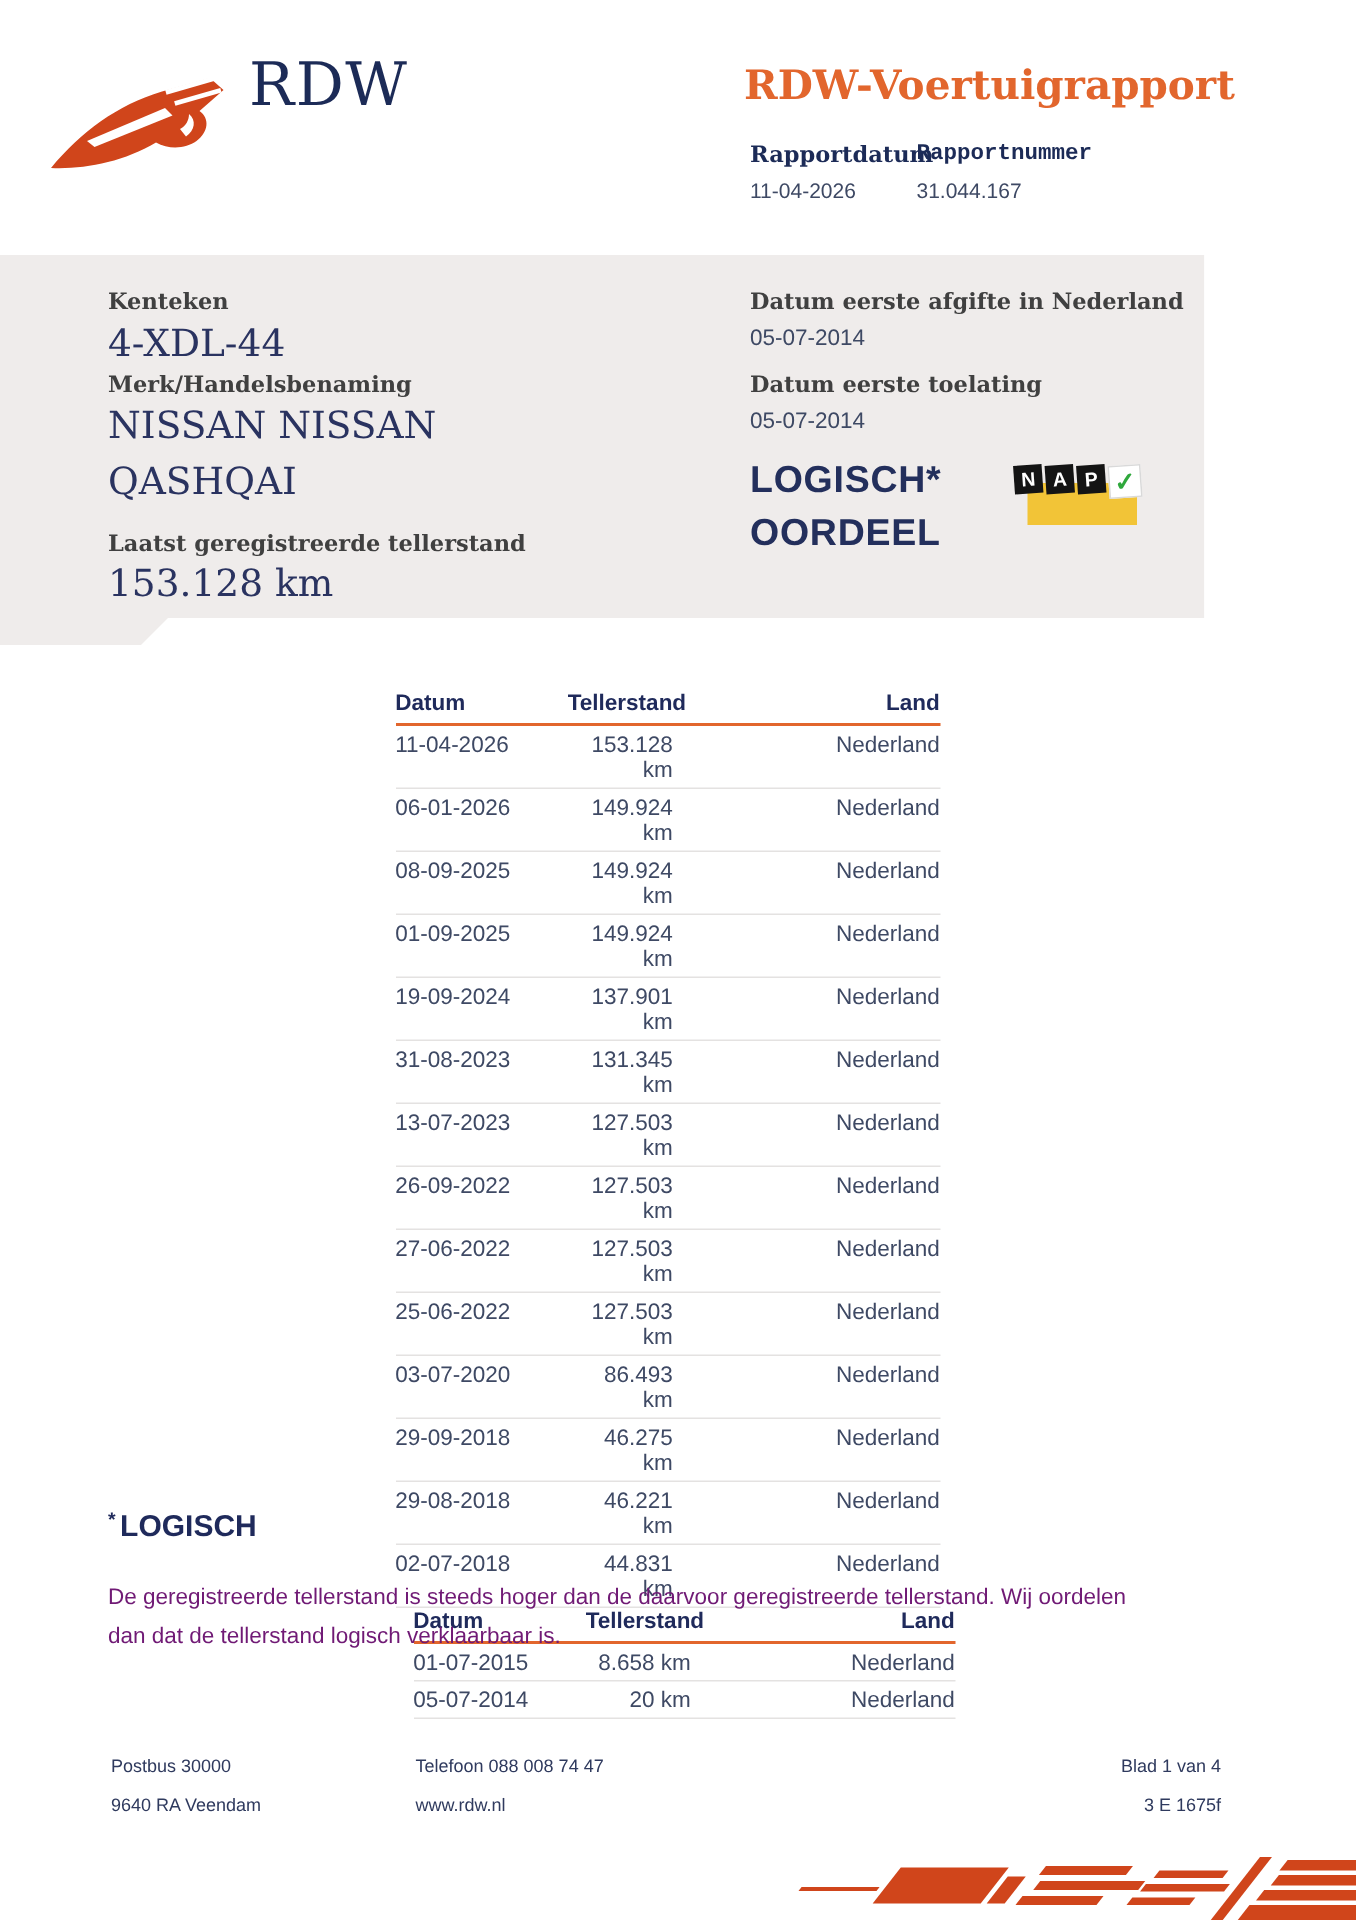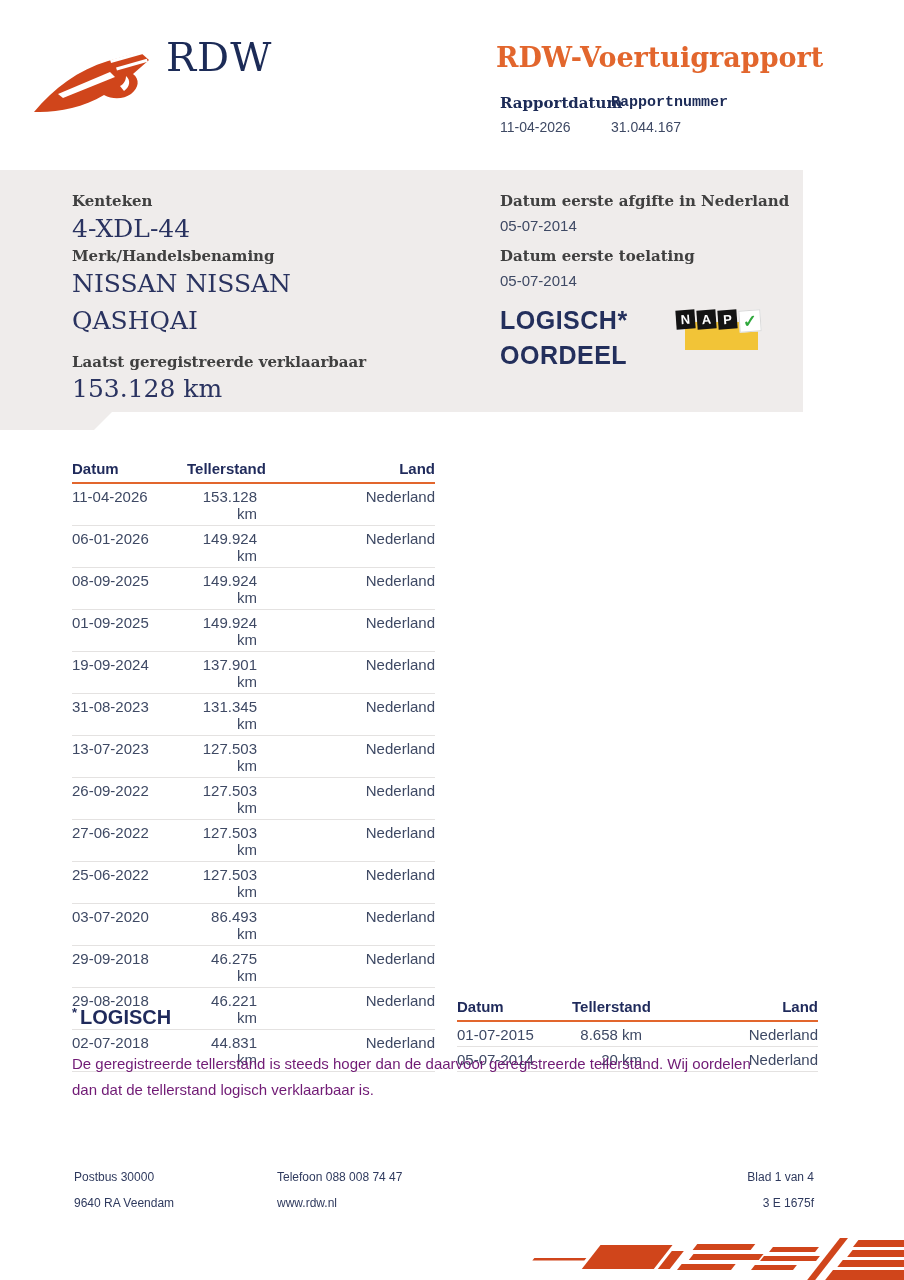--- a/index.html
+++ b/index.html
@@ -73,21 +73,21 @@
     width:20px; height:20px; background:#ffffff; border:1px solid #d9d9d9;
     color:#2fa83c; font-weight:700; font-size:17px; display:flex;
     align-items:center; justify-content:center; transform:rotate(-4deg);
   }
   
   .tables{position:absolute; left:72px; top:460px; width:746px;}
   .tables-heading{
     font-family:"DejaVu Serif", serif; font-weight:700; font-size:15px;
     color:#e2662d; margin-bottom:8px;
   }
-  .tables-wrap{display:flex; align-items:flex-end;}
+  .tables-wrap{display:flex; align-items:center;flex-direction:column;}
   .mtable{width:363px;}
   .mtable.right{width:361px; margin-left:22px;}
   .thead{
     display:flex; font-weight:700; font-size:15px; color:#1f2a5b;
     padding-bottom:5px; border-bottom:2px solid #e2662d;
   }
   .trow{
     display:flex; font-size:15px; color:#3e4964;
     padding:4px 0 3px 0; border-bottom:1px solid #e4e2e1;
   }
@@ -135,21 +135,21 @@
     </div>
   </div>
 
   <div class="panel">
     <div class="field-label pos-kenteken-l">Kenteken</div>
     <div class="field-value-serif pos-kenteken-v">4-XDL-44</div>
 
     <div class="field-label pos-merk-l">Merk/Handelsbenaming</div>
     <div class="field-value-serif pos-merk-v">NISSAN NISSAN QASHQAI</div>
 
-    <div class="field-label pos-teller-l">Laatst geregistreerde verklaarbaar</div>
+    <div class="field-label pos-teller-l">Laatst geregistreerde tellerstand</div>
     <div class="field-value-serif pos-teller-v">153.128 km</div>
 
     <div class="field-label pos-afgifte-l">Datum eerste afgifte in Nederland</div>
     <div class="field-value-sans pos-afgifte-v">05-07-2014</div>
 
     <div class="field-label pos-toelating-l">Datum eerste toelating</div>
     <div class="field-value-sans pos-toelating-v">05-07-2014</div>
 
     <div class="oordeel">
       <div>LOGISCH*</div>

